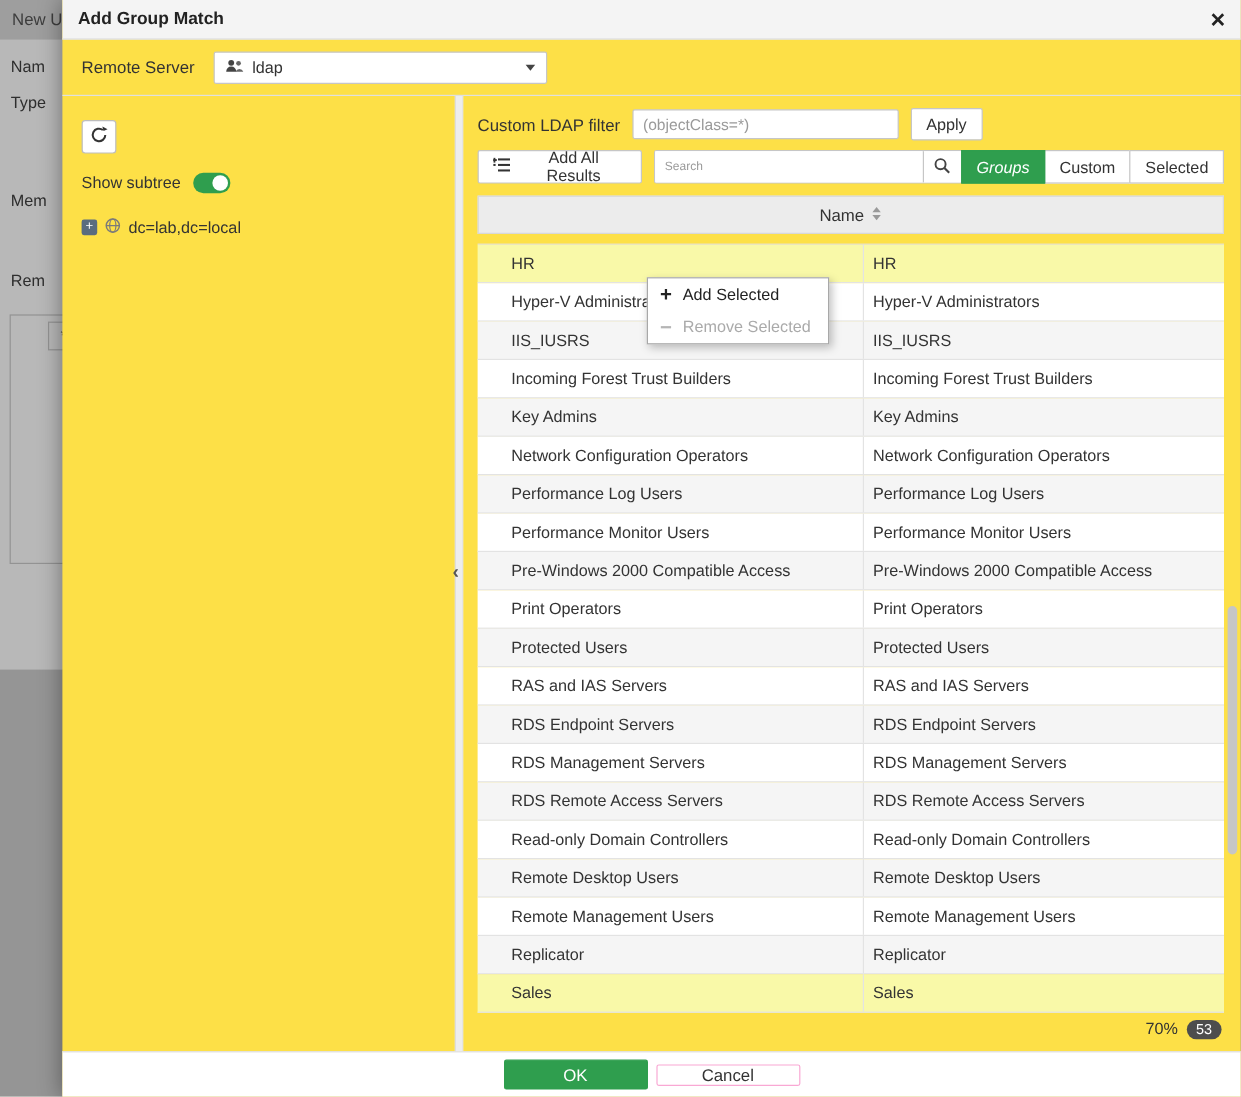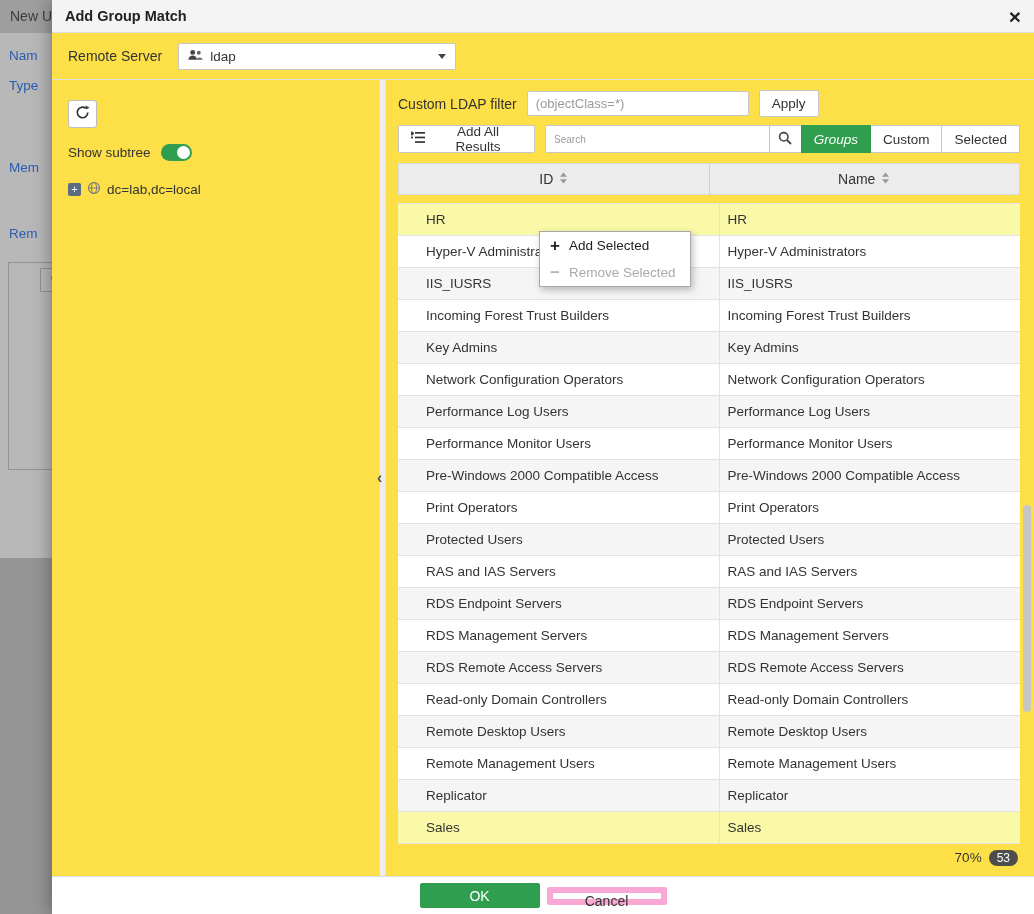--- a/index.html
+++ b/index.html
@@ -12,21 +12,21 @@
     color: #333;
     background: #fff;
     --accent: #2f9e4e;
     --sel-row: #f9f9a8;
   }
 
   
   .bg { position:absolute; inset:0; background:#fff; }
   .bg-topbar { position:absolute; top:0; left:0; width:100%; height:33px; background:#dcdcdc;
                line-height:33px; padding-left:10px; font-size:14px; color:#555; }
-  .bg-label { position:absolute; left:9px; font-size:13.5px; color:#3b82f6; white-space:nowrap; }
+  .bg-label { position:absolute; left:9px; font-size:13.5px; color:#404040; white-space:nowrap; }
   .bg-box  { position:absolute; left:8px; top:262px; width:160px; height:208px; border:1px solid #ccc; background:#fff; }
   .bg-star { position:absolute; left:40px; top:268px; width:26px; height:24px; border:1px solid #ccc;
              background:#fff; line-height:22px; text-align:center; color:#777; }
   .bg-lower { position:absolute; left:0; top:558px; width:100%; height:356px; background:#cfcfcf; }
   .overlay { position:absolute; inset:0; background:rgba(0,0,0,.28); }
 
   
   .modal { position:absolute; left:52px; top:0; width:982px; height:914px; background:#fde047;
            display:flex; flex-direction:column; box-shadow:0 0 18px rgba(0,0,0,.4); }
 
@@ -95,21 +95,21 @@
   .cell.name { padding-left:8px; }
 
   .status-row { height:27px; display:flex; align-items:center; justify-content:flex-end; gap:7px;
                 padding-right:2px; font-size:13.5px; }
   .count-badge { background:#4d4d4d; color:#fff; border-radius:10px; padding:1px 8px; font-size:12px; }
 
   .modal-footer { flex:0 0 38px; border-top:1px solid #ddd; display:flex; align-items:center;
                   justify-content:center; gap:7px; background:#fff; }
   .ok-btn { width:120px; height:25px; background:var(--accent); border:1px solid var(--accent); color:#fff;
             font:inherit; font-size:14px; border-radius:2px; cursor:pointer; }
-  .cancel-btn { width:120px; height:18px; background:#fff; border:6px solid #f9a8d4; color:#333;
+  .cancel-btn { width:120px; height:18px; background:#fff; border:1px solid #f9a8d4; color:#333;
                 font:inherit; font-size:14px; border-radius:2px; cursor:pointer; }
 
   
   .context-menu { position:absolute; left:487px; top:231px; width:152px; background:#fff;
                   border:1px solid #a8a8a8; box-shadow:2px 3px 7px rgba(0,0,0,.25); z-index:10; }
   .menu-item { height:27px; display:flex; align-items:center; gap:8px; padding:0 9px;
                font-size:13.5px; color:#222; cursor:pointer; }
   .menu-item.disabled { color:#aaa; cursor:default; }
   .mi-icon { font-size:17px; font-weight:700; width:12px; text-align:center; line-height:1; }
   .menu-item.disabled .mi-icon { color:#b5b5b5; }
@@ -225,29 +225,20 @@
         </div>
         <div class="tabs">
             <button class="tab active">Groups</button>
             <button class="tab">Custom</button>
             <button class="tab">Selected</button>
           </div>
       </div>
 
       <div class="table-header">
         <div class="th">
-          <span>ID</span>
-          <span>
-            <svg width="9" height="12" viewBox="0 0 9 12">
-                <path d="M4.5 0.5 L8 4.8 H1 Z" fill="#999"></path>
-                <path d="M4.5 11.5 L1 7.2 H8 Z" fill="#999"></path>
-              </svg>
-          </span>
-        </div>
-        <div class="th">
           <span>Name</span>
           <span>
             <svg width="9" height="12" viewBox="0 0 9 12">
                 <path d="M4.5 0.5 L8 4.8 H1 Z" fill="#999"></path>
                 <path d="M4.5 11.5 L1 7.2 H8 Z" fill="#999"></path>
               </svg>
           </span>
         </div>
       </div>
 

